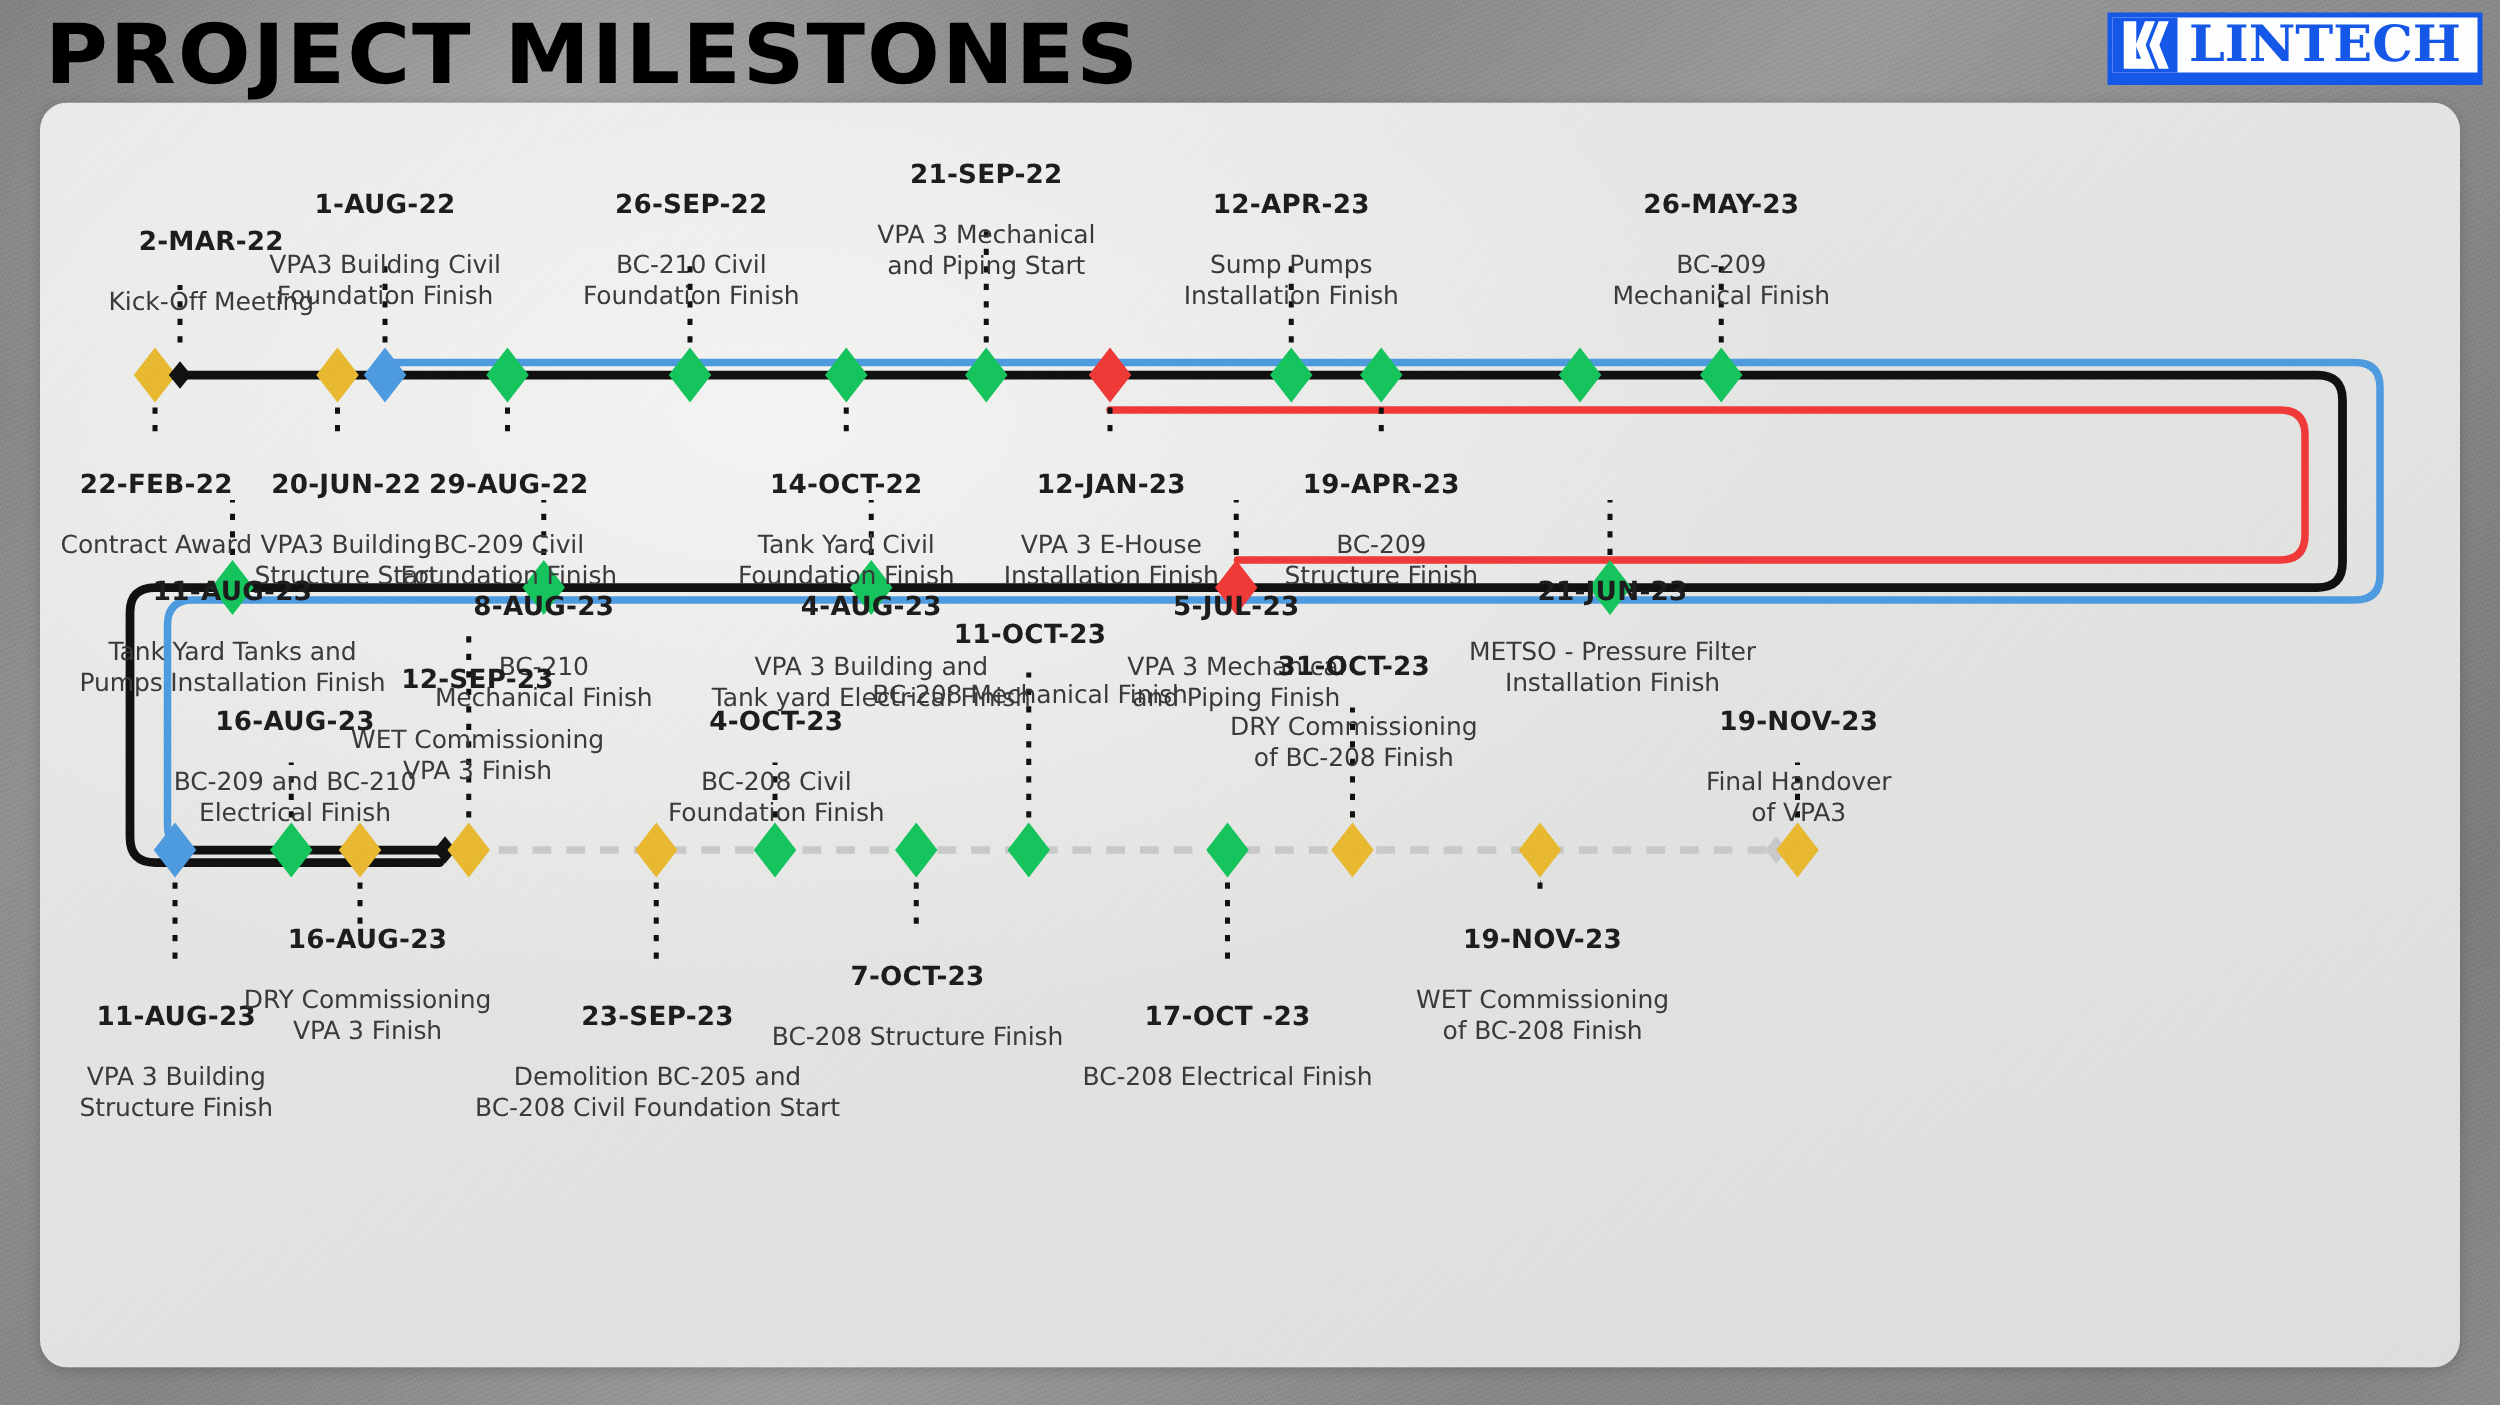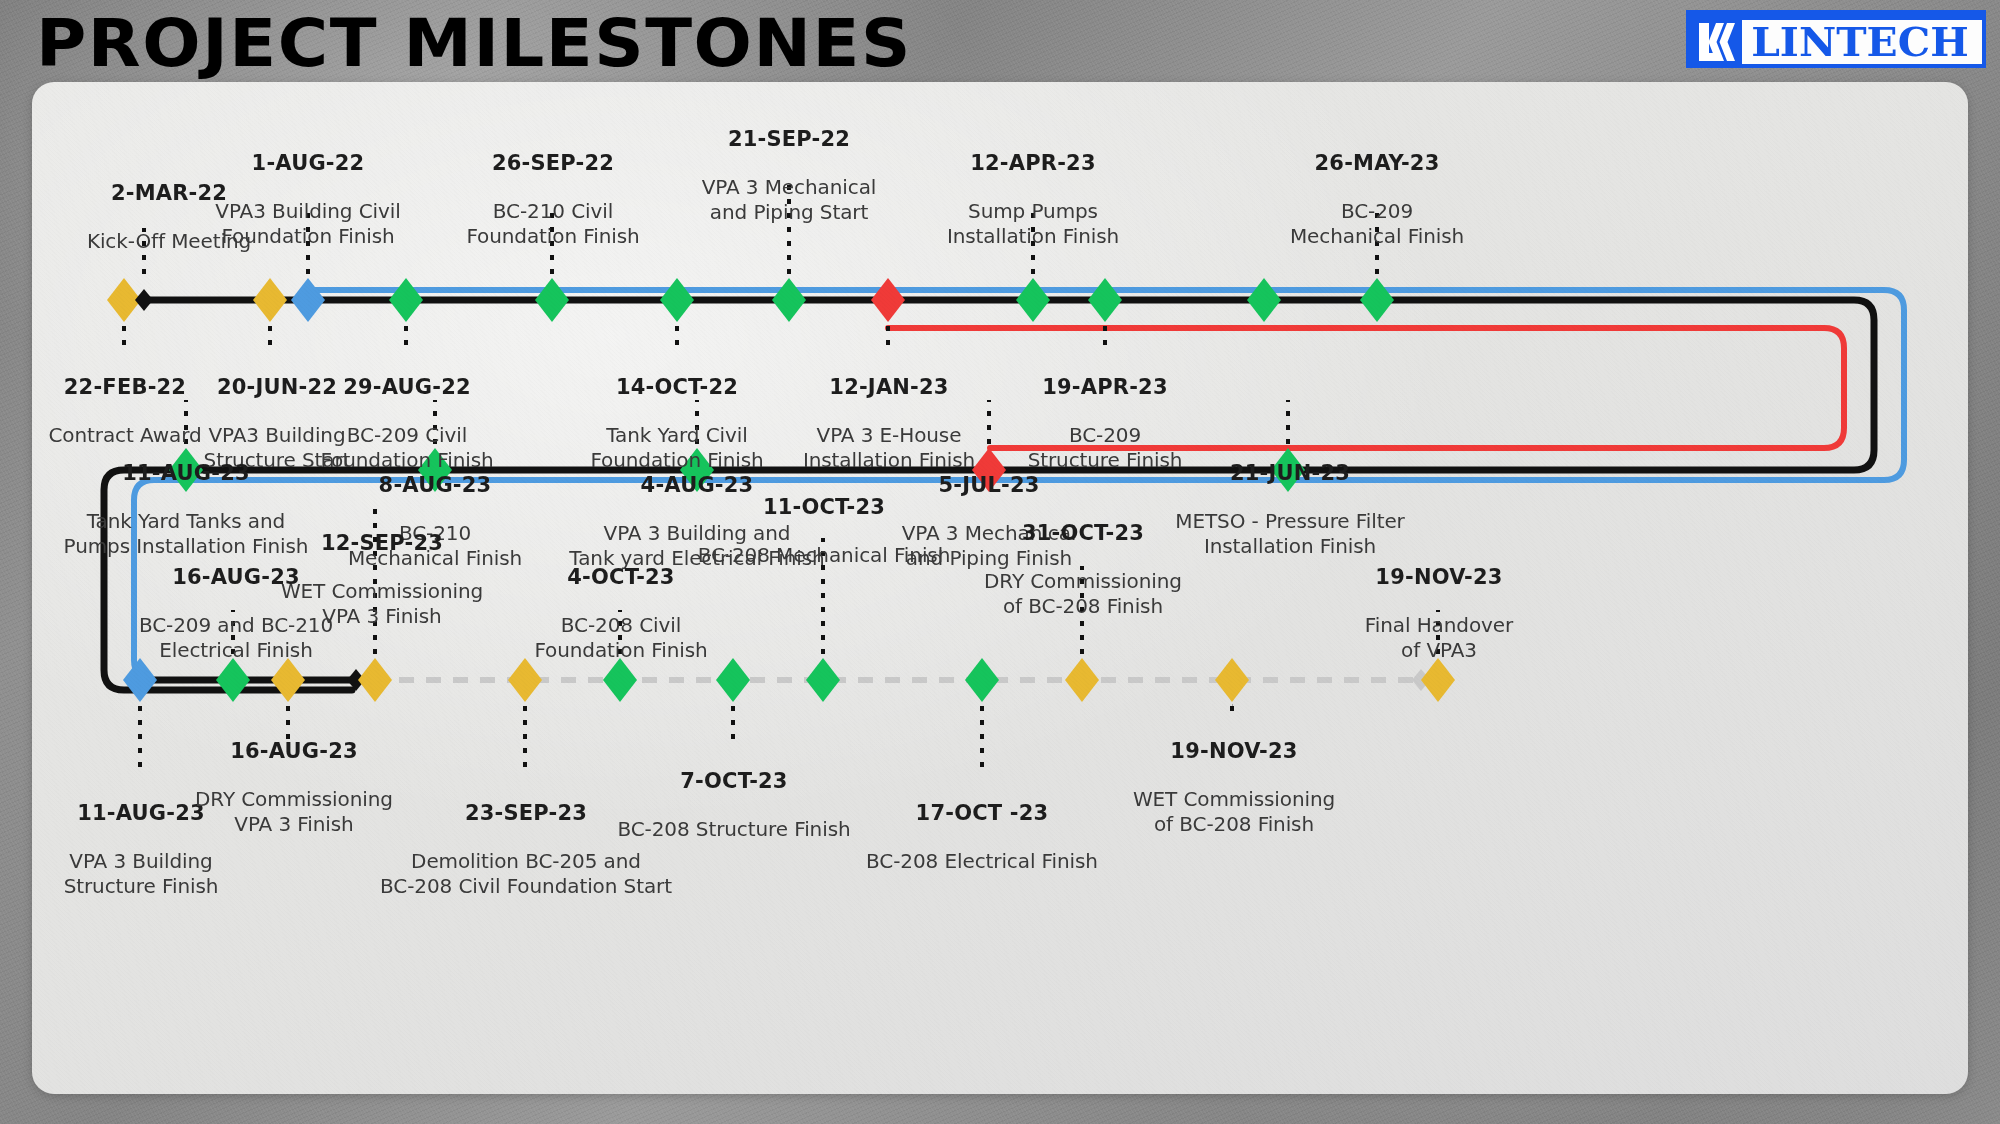--- a/index.html
+++ b/index.html
@@ -44,21 +44,21 @@
   }
 
   
   #brand-logo {
     position: absolute;
     right: 14px; top: 10px;
     width: 300px; height: 58px;
     background: #1558e8;
     padding: 4px;
     display: flex;
-    align-items: flex-end;
+    align-items: flex-start;
   }
   #brand-logo .logo-inner {
     flex: 1;
     background: #fdfdfd;
     display: flex;
     align-items: center;
   }
   #brand-mark {
     width: 52px; height: 100%;
     background: #1558e8;

